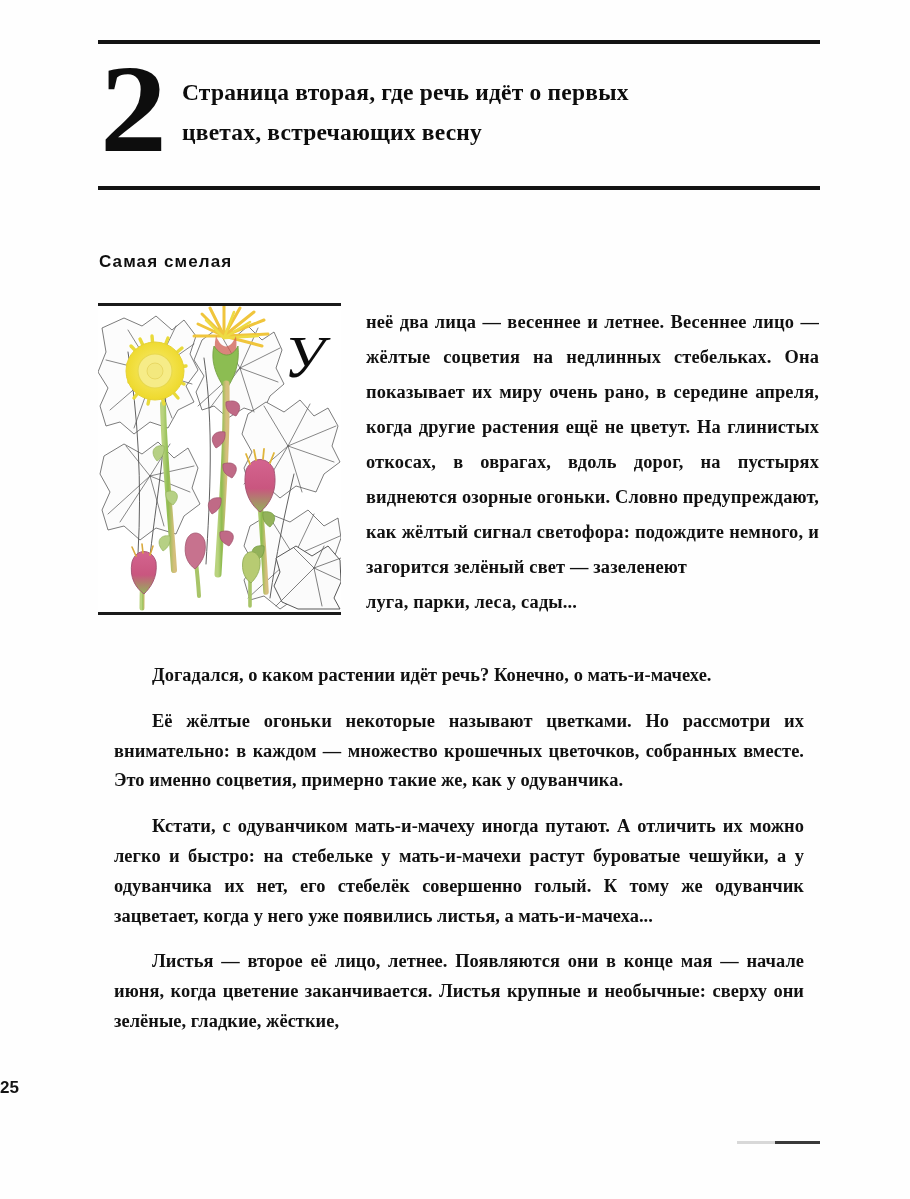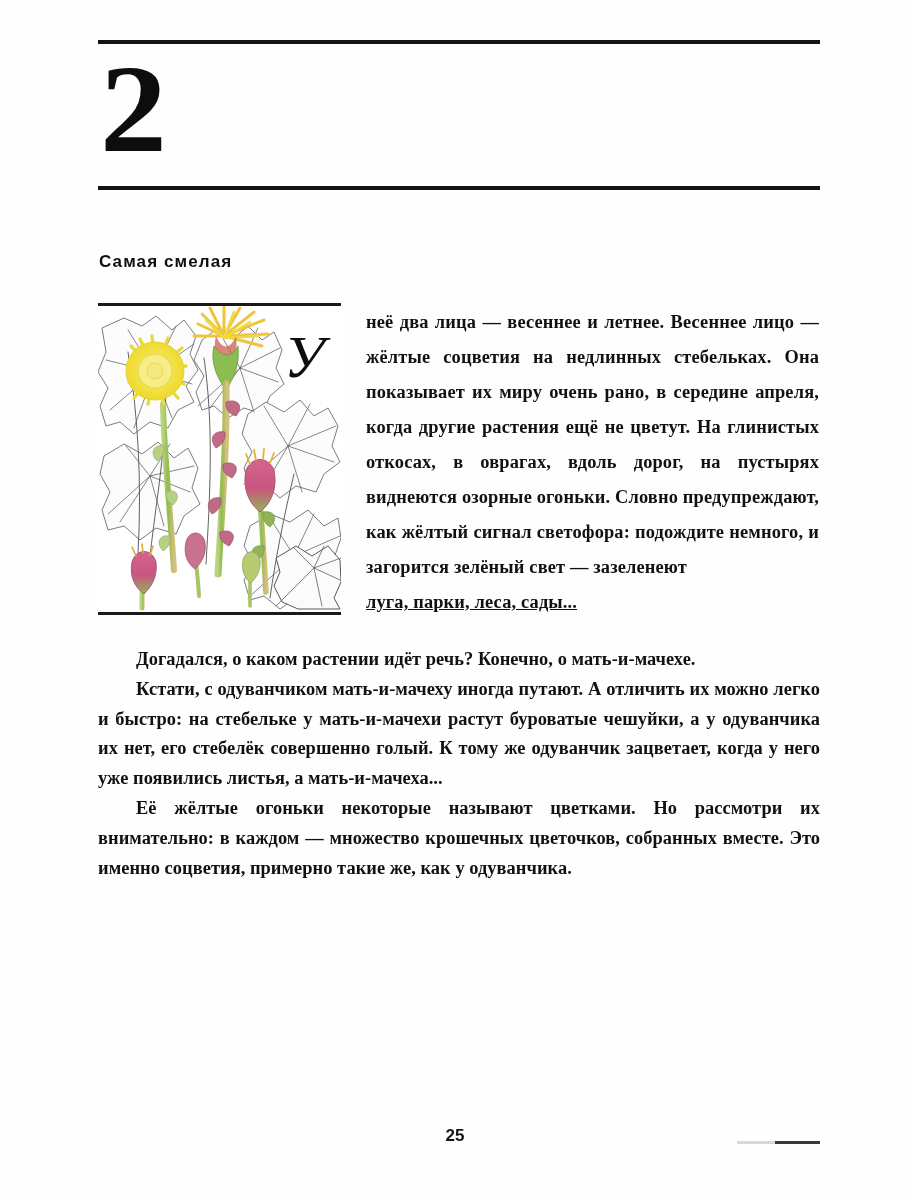--- a/index.html
+++ b/index.html
@@ -132,49 +132,48 @@
     font-family: "Liberation Serif", serif;
     font-weight: bold;
     font-size: 18.4px;
     line-height: 35px;
     text-align: justify;
     text-align-last: left;
     letter-spacing: 0.15px;
     color: #111111;
   }
   .col-text p { margin: 0; }
-  .col-text .last { text-align: center; text-decoration: underline; }
+  .col-text .last { text-align: center; }
 
   
   .body-text {
     position: absolute;
     left: 98px;
     top: 645px;
     width: 722px;
     font-family: "Liberation Serif", serif;
     font-weight: bold;
     font-size: 18.4px;
     line-height: 29.8px;
     text-align: justify;
     text-align-last: left;
     letter-spacing: 0.05px;
     color: #111111;
   }
   .body-text p {
-    margin: 0;
+    margin: 16px;
     text-indent: 38px;
   }
 
   
   .page-number {
     position: absolute;
     left: 0;
-    top: 1126px;
+    top: 1078px;
     width: 910px;
-    text-align: center;
     font-family: "Liberation Sans", sans-serif;
     font-weight: bold;
     font-size: 17px;
     color: #141414;
   }
   .footer-mark {
     position: absolute;
     left: 775px;
     top: 1141px;
     width: 45px;
@@ -193,20 +192,24 @@
 </style>
 </head>
 <body>
 
 <div class="page">
 
   <div class="chapter-header">
     <div class="rule-thick"></div>
     <div class="chapter-body">
       <div class="chapter-number">2</div>
+      <div class="chapter-title">
+        <span>Страница вторая, где речь идёт о первых</span>
+        <span class="line2">цветах,  встречающих весну</span>
+      </div>
     </div>
     <div class="rule-thick bottom"></div>
   </div>
 
   <div class="section-heading">Самая смелая</div>
 
   <div class="illus-wrap">
     <div class="illus-rule top"></div>
 
     <div class="illus-art">
@@ -370,21 +373,22 @@
     <div class="illus-rule bottom"></div>
   </div>
 
   <div class="col-text">
     <p>неё два лица — весеннее и летнее. Весеннее лицо — жёлтые соцветия на недлинных стебельках. Она показывает их миру очень рано, в середине апреля, когда другие растения ещё не цветут. На глинистых откосах, в оврагах, вдоль дорог, на пустырях виднеются озорные огоньки. Словно предупреждают, как жёлтый сигнал светофора: подождите немного, и загорится зелёный свет — зазеленеют</p>
     <p class="last">луга, парки, леса, сады...</p>
   </div>
 
   <div class="body-text">
     <p>Догадался, о каком растении идёт речь? Конечно, о мать-и-мачехе.</p>
+    <p>Её жёлтые огоньки некоторые называют цветками. Но рассмотри их внимательно: в каждом — множество крошечных цветочков, собранных вместе. Это именно соцветия, примерно такие же, как у одуванчика.</p>
     <p>Кстати, с одуванчиком мать-и-мачеху иногда путают. А отличить их можно легко и быстро: на стебельке у мать-и-мачехи растут буроватые чешуйки, а у одуванчика их нет, его стебелёк совершенно голый. К тому же одуванчик зацветает, когда у него уже появились листья, а мать-и-мачеха...</p>
-    <p>Её жёлтые огоньки некоторые называют цветками. Но рассмотри их внимательно: в каждом — множество крошечных цветочков, собранных вместе. Это именно соцветия, примерно такие же, как у одуванчика.</p>
+    <p>Листья — второе её лицо, летнее. Появляются они в конце мая — начале июня, когда цветение заканчивается. Листья крупные и необычные: сверху они зелёные, гладкие, жёсткие,</p>
   </div>
 
   <div class="page-number">25</div>
 
   <div class="footer-mark"></div>
 
 </div>
 
 </body></html>

